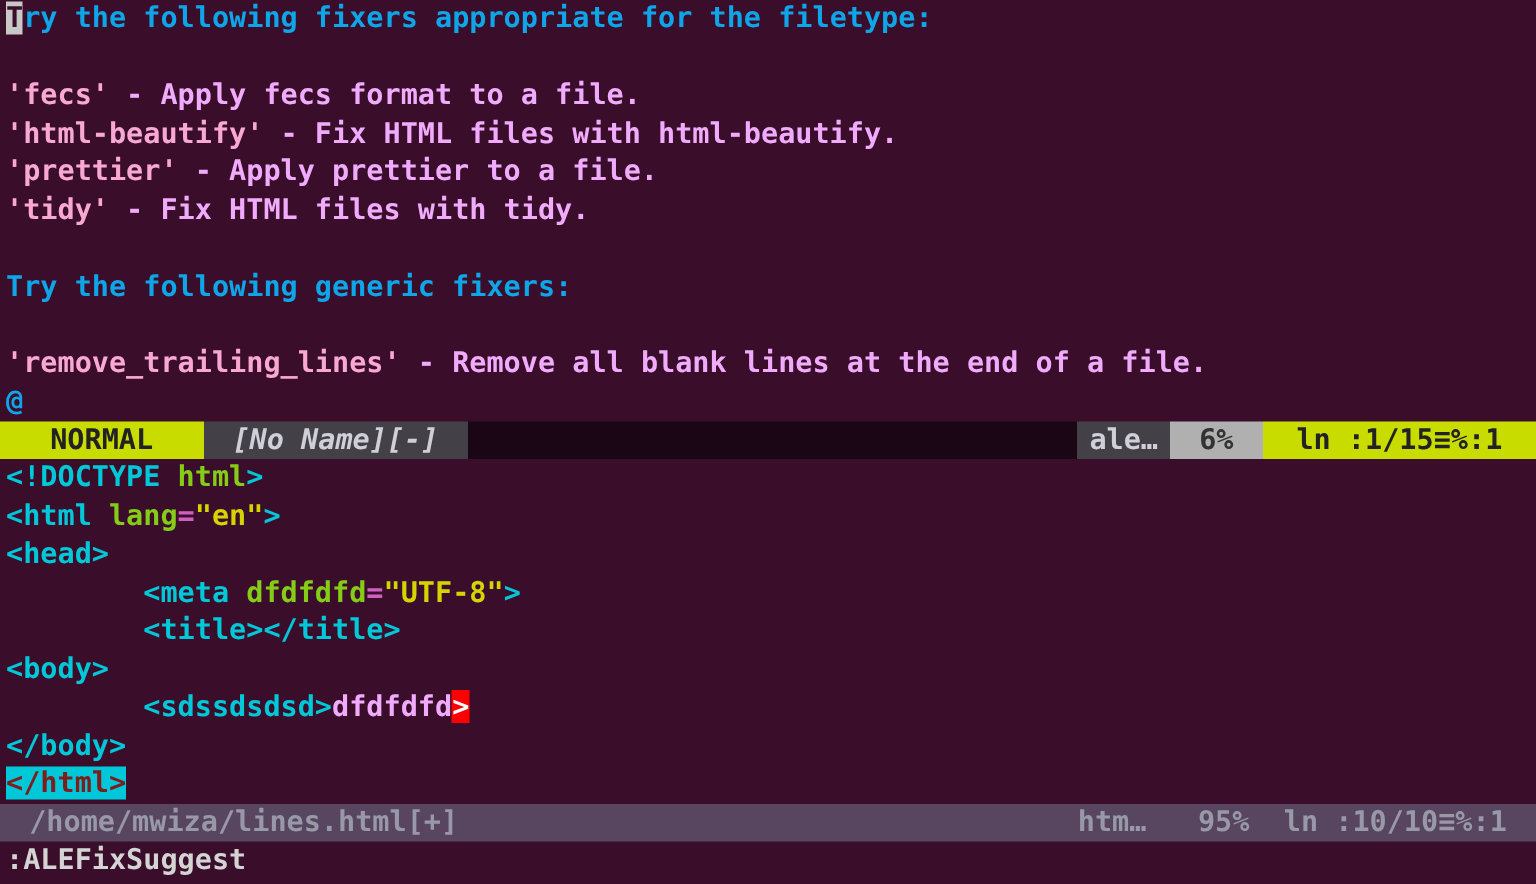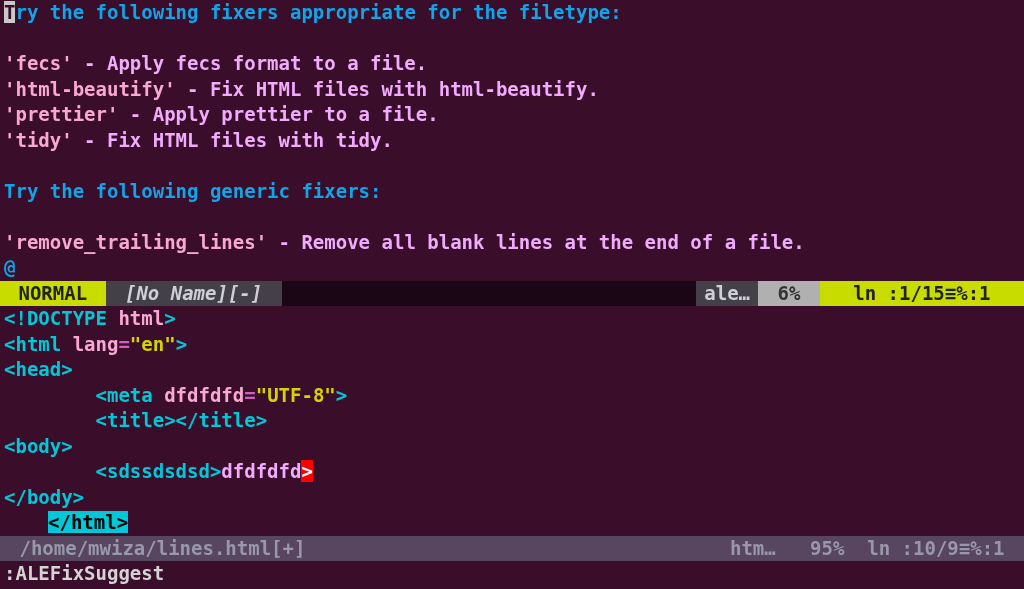--- a/index.html
+++ b/index.html
@@ -13,42 +13,42 @@
     line-height: 25.5px;
     color: #d4d4d4;
     font-weight: bold;
   }
   .screen { padding: 0; }
   .line { white-space: pre; padding-left: 4px; }
   .cyan { color: #0ea5e9; }
   .teal { color: #f9a8d4; }
   .grey { color: #f0abfc; }
   .yellow-on-bg { color: #d4d400; }
-  .hot-pink { color: #f9a8d4; }
+  .hot-pink { color: #84cc16; }
   .magenta { color: #d060c0; }
   .angled { color: #00c8d8; }
   .err-bg { background: #ff0000; color: #ffffff; }
   .cursor-block { background: #c8c8c8; color: #3a0e2a; }
-  .hl-cyan { background: #00c8d8; color: #000000; margin-left: 44px; }
+  .hl-cyan { background: #00c8d8; color: #7f1d1d; }
 
   .statusline {
     display: flex;
     align-items: stretch;
     font-size: 19px;
     height: 25.5px;
     line-height: 25.5px;
     white-space: pre;
   }
   .sl-dark { background: #1a0614; color: #888; flex: 1 1 auto; padding-left: 4px; }
-  .sl-mode { background: #c8dc00; color: #222; padding: 0 7px; }
+  .sl-mode { background: #c8dc00; color: #222; padding: 0 22px; }
   .sl-name { background: #444048; color: #cfcfd8; padding: 0 8px; font-style: italic; }
   .sl-right { display: flex; }
   .sl-seg-a { background: #444048; color: #cfcfd8; padding: 0 8px; }
   .sl-seg-b { background: #b0b0b0; color: #333; padding: 0 8px; }
-  .sl-seg-c { background: #c8dc00; color: #222; padding: 0 22px; }
+  .sl-seg-c { background: #c8dc00; color: #222; padding: 0 11px; }
 
   .statusline2 {
     display: flex;
     align-items: stretch;
     height: 25.5px;
     line-height: 25.5px;
     white-space: pre;
     background: #584660;
     color: #9898a8;
   }
@@ -93,18 +93,18 @@
   <div class="line"><span class="angled">&lt;head&gt;</span></div>
   <div class="line"><span>        </span><span class="angled">&lt;meta </span><span class="hot-pink">dfdfdfd</span><span class="magenta">=</span><span class="yellow-on-bg">"UTF-8"</span><span class="angled">&gt;</span></div>
   <div class="line"><span>        </span><span class="angled">&lt;title&gt;&lt;/title&gt;</span></div>
   <div class="line"><span class="angled">&lt;body&gt;</span></div>
   <div class="line"><span>        </span><span class="angled">&lt;sdssdsdsd&gt;</span><span class="grey">dfdfdfd</span><span class="err-bg">&gt;</span></div>
   <div class="line"><span class="angled">&lt;/body&gt;</span></div>
   <div class="line"><span class="hl-cyan"><span>&lt;</span><span>/html</span><span>&gt;</span></span></div>
 
   <div class="statusline2">
     <span class="sl2-left"> /home/mwiza/lines.html[+]</span>
-    <span class="sl2-right"><span>htm…</span>   <span>95%</span>  <span>ln :10/9≡%:1</span> </span>
+    <span class="sl2-right"><span>htm…</span>   <span>95%</span>  <span>ln :10/10≡%:1</span> </span>
   </div>
 
   <div class="line cmdline">:ALEFixSuggest</div>
 
 </div>
 
 </body></html>

